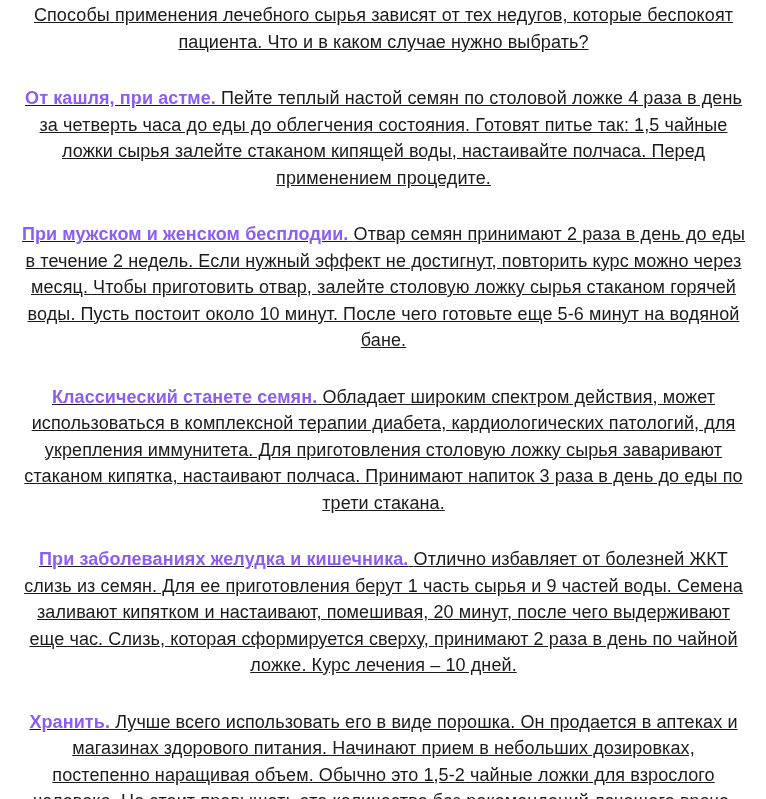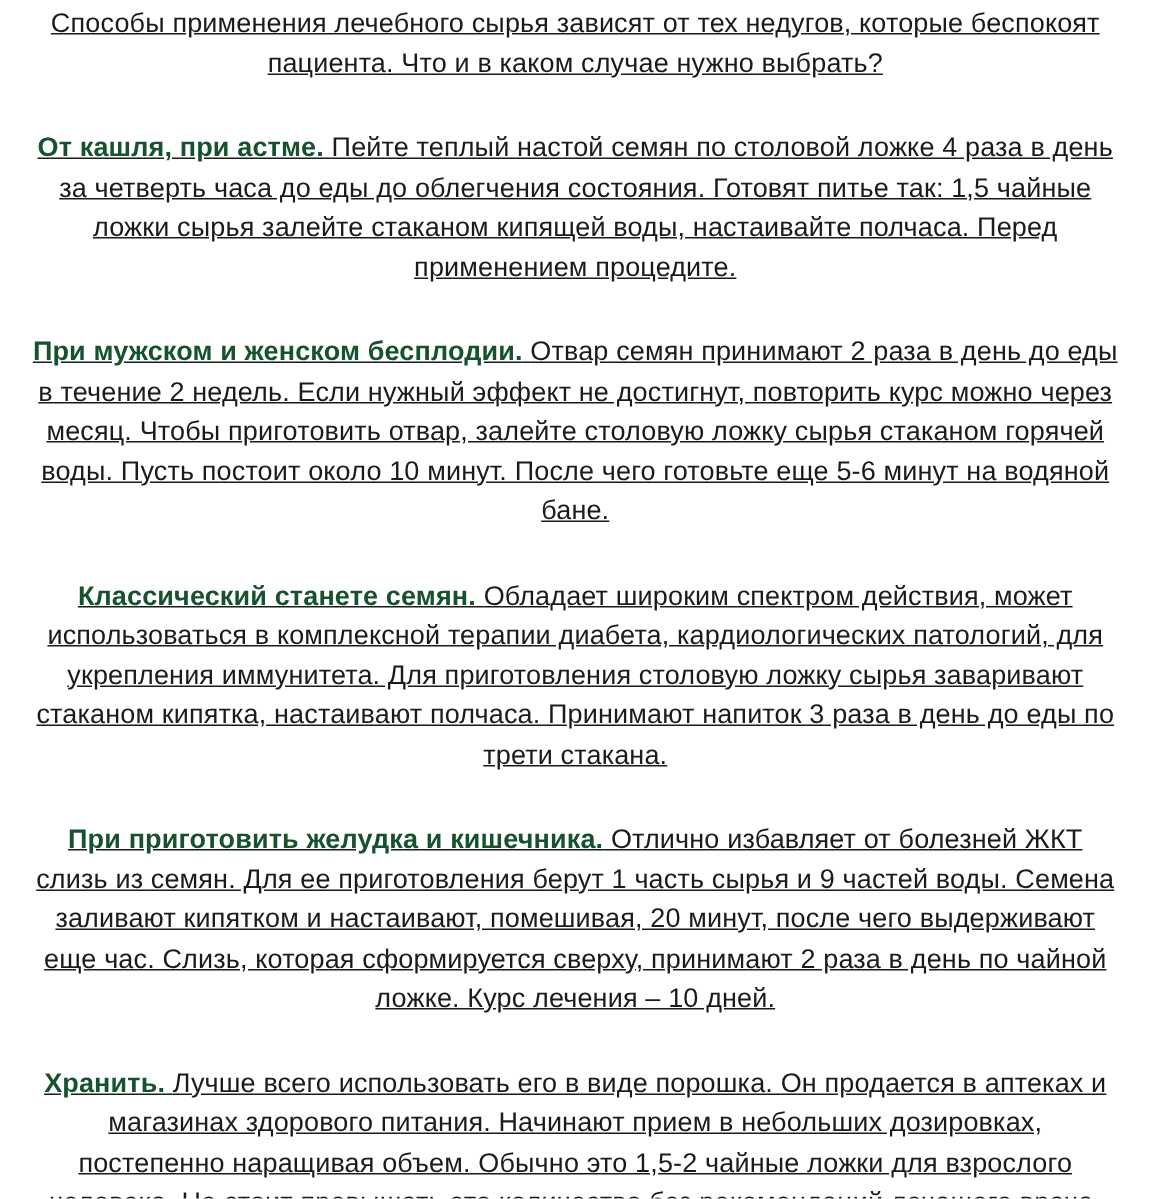--- a/index.html
+++ b/index.html
@@ -22,21 +22,21 @@
   .para {
     margin: 0 0 30px 0;
     font-size: 18px;
     line-height: 26.5px;
     letter-spacing: 0.1px;
     text-align: center;
     text-decoration: underline;
   }
   .para .lead {
     font-weight: 700;
-    color: #14532d;
+    color: #8b5cf6;
   }
   .para .lead:empty {
     display: none;
   }
 </style>
 </head>
 <body>
 
 <div class="article">
   <p class="para">
@@ -49,20 +49,20 @@
   </p>
   <p class="para">
     <b class="lead">При мужском и женском бесплодии.</b>
     <span>Отвар семян принимают 2 раза в день до еды в течение 2 недель. Если нужный эффект не достигнут, повторить курс можно через месяц. Чтобы приготовить отвар, залейте столовую ложку сырья стаканом горячей воды. Пусть постоит около 10 минут. После чего готовьте еще 5-6 минут на водяной бане.</span>
   </p>
   <p class="para">
     <b class="lead">Классический станете семян.</b>
     <span>Обладает широким спектром действия, может использоваться в комплексной терапии диабета, кардиологических патологий, для укрепления иммунитета. Для приготовления столовую ложку сырья заваривают стаканом кипятка, настаивают полчаса. Принимают напиток 3 раза в день до еды по трети стакана.</span>
   </p>
   <p class="para">
-    <b class="lead">При приготовить желудка и кишечника.</b>
+    <b class="lead">При заболеваниях желудка и кишечника.</b>
     <span>Отлично избавляет от болезней ЖКТ слизь из семян. Для ее приготовления берут 1 часть сырья и 9 частей воды. Семена заливают кипятком и настаивают, помешивая, 20 минут, после чего выдерживают еще час. Слизь, которая сформируется сверху, принимают 2 раза в день по чайной ложке. Курс лечения – 10 дней.</span>
   </p>
   <p class="para">
     <b class="lead">Хранить.</b>
     <span>Лучше всего использовать его в виде порошка. Он продается в аптеках и магазинах здорового питания. Начинают прием в небольших дозировках, постепенно наращивая объем. Обычно это 1,5-2 чайные ложки для взрослого человека. Не стоит превышать это количество без рекомендаций лечащего врача.</span>
   </p>
 </div>
 
 </body></html>

